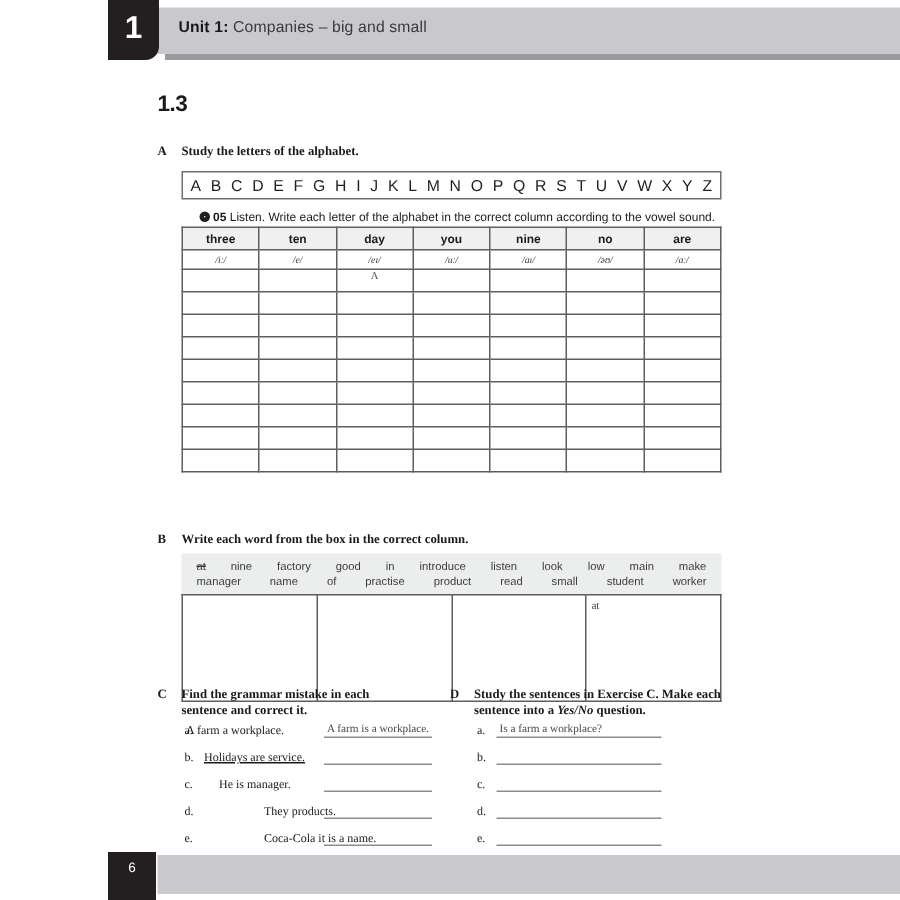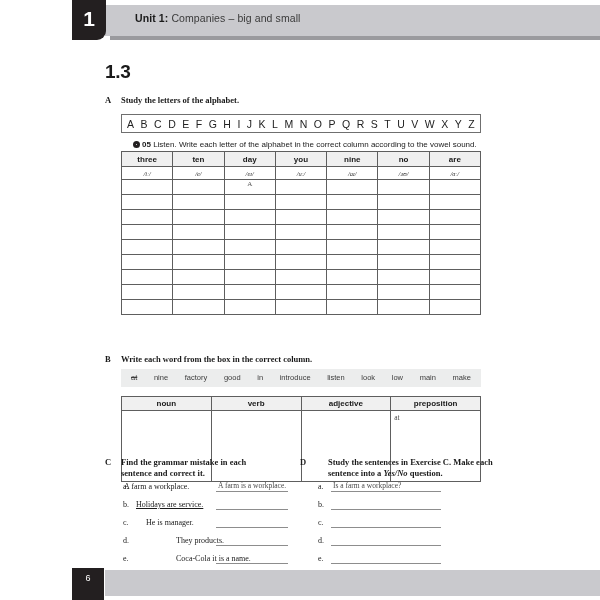--- a/index.html
+++ b/index.html
@@ -49,34 +49,34 @@
     line-height: 38px;
   }
   .header-title {
     position: absolute;
     left: 119px; top: 12px;
     font-family: "Liberation Sans", sans-serif;
     font-size: 10.5px;
     color: #3a3a3a;
     letter-spacing: 0.1px;
   }
-  .header-title b { color: #1a1a1a; margin-left: 16px; }
+  .header-title b { color: #1a1a1a; }
 
   
   .content {
     position: absolute;
     left: 0; top: 44px;
     width: 600px;
   }
   .section-number {
     position: absolute;
     left: 105px; top: 17px;
     font-family: "Liberation Sans", sans-serif;
     font-weight: bold;
-    font-size: 19px;
+    font-size: 15px;
     letter-spacing: -0.3px;
   }
 
   
   .ex-letter {
     position: absolute;
     font-family: "Liberation Serif", serif;
     font-weight: bold;
     font-size: 8.5px;
   }
@@ -427,30 +427,35 @@
       <span>factory</span>
       <span>good</span>
       <span>in</span>
       <span>introduce</span>
       <span>listen</span>
       <span>look</span>
       <span>low</span>
       <span>main</span>
       <span>make</span>
     </div>
+    <div class="word-row">
+      <span>manager</span>
+      <span>name</span>
+      <span>of</span>
+      <span>practise</span>
+      <span>product</span>
+      <span>read</span>
+      <span>small</span>
+      <span>student</span>
+      <span>worker</span>
+    </div>
   </div>
 
   <table class="grid" id="pos-table">
     <tbody>
-        <tr>
-      <th>noun</th>
-      <th>verb</th>
-      <th>adjective</th>
-      <th>preposition</th>
-    </tr>
     <tr>
       <td class="big hand"></td>
       <td class="big hand"></td>
       <td class="big hand"></td>
       <td class="big hand">at</td>
     </tr>
   </tbody>
     </table>
 
   <div class="ex-letter" style="left:105px; top:413px;">C</div>
@@ -475,21 +480,21 @@
   <div class="qrow" style="left:136px; top:492px;margin-left:40px;">They products.</div>
   <div class="qline" style="left:216px; top:500px; width:72px;"></div>
   <div class="answer" style="left:218px; top:491px;"></div>
 
   <div class="qlabel" style="left:123px; top:510px;">e.</div>
   <div class="qrow" style="left:136px; top:510px;padding-left:40px;">Coca-Cola it is a name.</div>
   <div class="qline" style="left:216px; top:518px; width:72px;"></div>
   <div class="answer" style="left:218px; top:509px;"></div>
 
   <div class="ex-letter" style="left:300px; top:413px;">D</div>
-  <div class="ex-instr" style="left:316px; top:413px; width:170px;margin-left:12px;"><span>Study the sentences in Exercise C. Make each</span> <span>sentence into a </span><i>Yes/No</i><span> question.</span></div>
+  <div class="ex-instr" style="left:316px; top:413px; width:170px;"><span>Study the sentences in Exercise C. Make each</span> <span>sentence into a </span><i>Yes/No</i><span> question.</span></div>
 
   <div class="qlabel" style="left:318px; top:438px;">a.</div>
   <div class="qline" style="left:331px; top:446px; width:110px;"></div>
   <div class="answer" style="left:333px; top:437px;">Is a farm a workplace?</div>
 
   <div class="qlabel" style="left:318px; top:456px;">b.</div>
   <div class="qline" style="left:331px; top:464px; width:110px;"></div>
   <div class="answer" style="left:333px; top:455px;"></div>
 
   <div class="qlabel" style="left:318px; top:474px;">c.</div>

